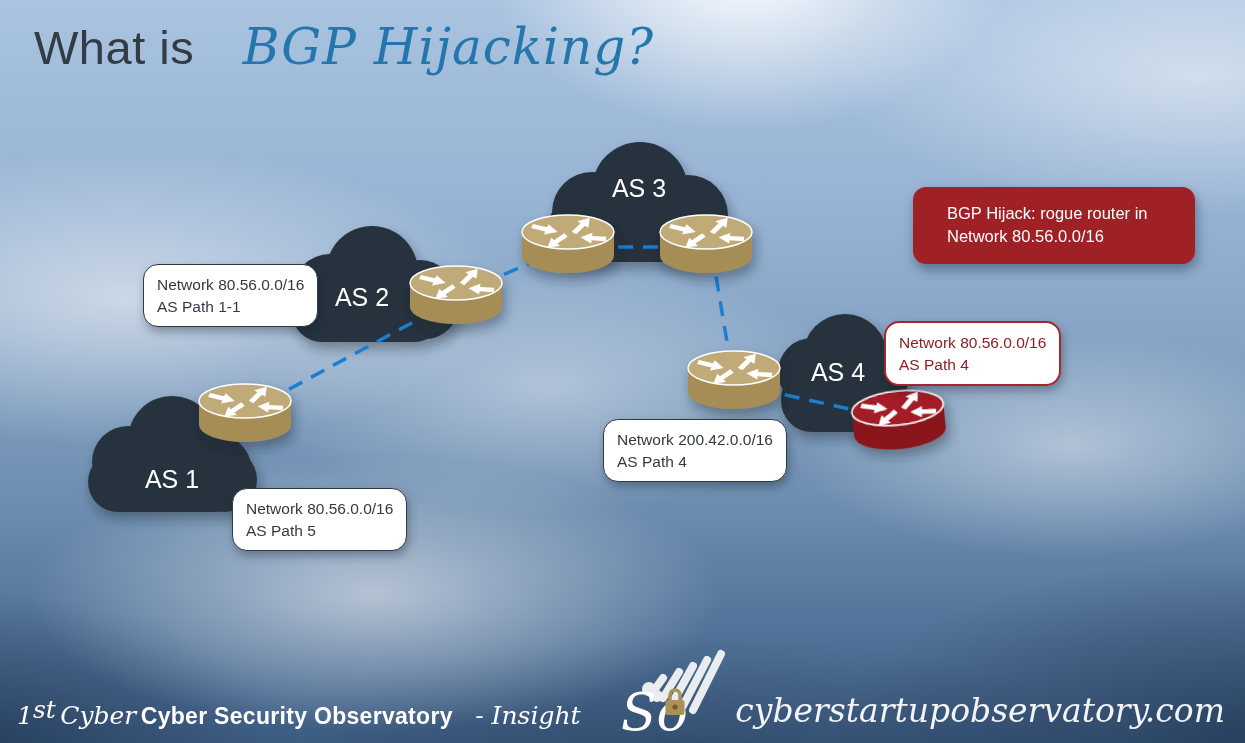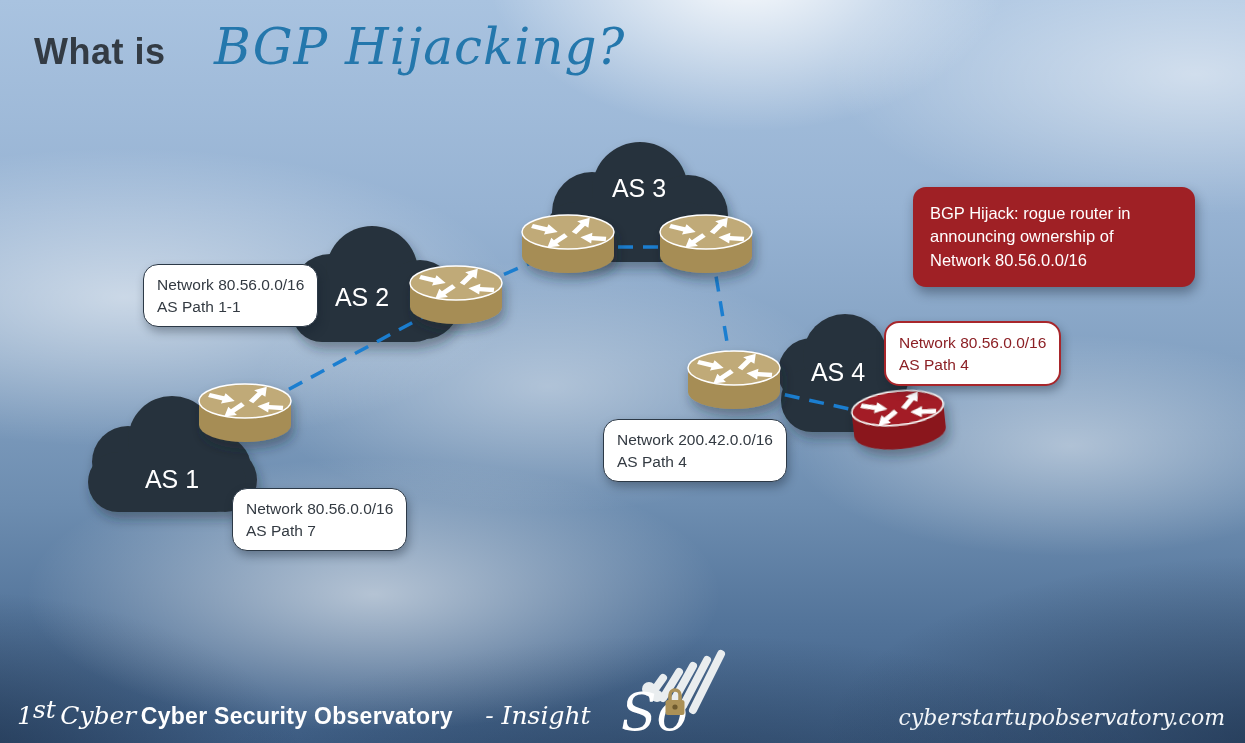--- a/index.html
+++ b/index.html
@@ -15,21 +15,21 @@
       radial-gradient(ellipse 430px 170px at 86% 60%, rgba(255,255,255,.42), rgba(255,255,255,0) 65%),
       radial-gradient(ellipse 620px 260px at 102% 100%, rgba(20,36,58,.55), rgba(20,36,58,0) 72%),
       radial-gradient(ellipse 520px 240px at -5% 102%, rgba(18,34,56,.6), rgba(18,34,56,0) 70%),
       radial-gradient(ellipse 700px 240px at 55% 108%, rgba(26,44,66,.5), rgba(26,44,66,0) 70%),
       linear-gradient(180deg, #a9c3e0 0%, #97b3d3 28%, #84a2c3 48%, #6d8db0 68%, #53749a 84%, #3f5f86 100%);
   }
   svg text { font-family:"Liberation Sans", sans-serif; }
 
   
   .title { position:absolute; left:34px; top:18px; white-space:nowrap; }
-  .title .plain { font-size:36px; font-weight:bold; color:#333b44; letter-spacing:.5px; }
+  .title .plain { font-size:47px; font-weight:normal; color:#333b44; letter-spacing:.5px; }
   .title .accent { font-size:50px; color:#2477ac; font-family:"DejaVu Serif", serif; font-style:italic; letter-spacing:1px;margin-left:44px; }
 
   
   .diagram { position:absolute; left:0; top:0; }
   .cloud { fill:#28333c; }
   .cloud-label { fill:#ffffff; font-size:25px; }
   .link { stroke:#1b7ed0; stroke-width:3.5; stroke-dasharray:15 10; fill:none; }
   .router.tan  { --top:#c0aa78; --side:#a68d55; }
   .router.rogue{ --top:#a31f25; --side:#8a151b; }
   .rtop  { fill:var(--top); stroke:#ffffff; stroke-width:1.4; }
@@ -39,32 +39,32 @@
   .netbox {
     position:absolute; background:#ffffff; border:1.5px solid #2c3947; border-radius:15px;
     padding:9px 13px; font-size:15.5px; color:#333a42; line-height:1.4; white-space:nowrap;
     box-shadow:2px 5px 10px rgba(18,30,44,.35);
   }
   .netbox.alert { border:2px solid #a8262b; color:#8c2025; }
 
   .callout {
     position:absolute; left:913px; top:187px; width:282px;
     background:#9f2025; border-radius:13px; color:#ffffff;
-    padding:15px 17px; font-size:16.5px; line-height:1.42;
+    padding:15px 34px; font-size:16.5px; line-height:1.42;
     box-shadow:2px 6px 12px rgba(18,30,44,.4);
   }
 
   
   .script { font-family:"DejaVu Serif", serif; font-style:italic; }
   .footer-left { position:absolute; left:17px; bottom:13px; color:#ffffff; white-space:nowrap; }
   .footer-left .script { font-size:25px; }
   .footer-left sup { font-size:14px; vertical-align:super; }
   .footer-left .brand { font-size:23px; font-weight:bold; letter-spacing:.3px; }
-  .footer-left .tagline { margin-left:28px; }
-  .footer-right { position:absolute; right:20px; bottom:13px; color:#f2f5f8; font-size:22px; white-space:nowrap;margin-top:12px; }
+  .footer-left .tagline { margin-left:18px; }
+  .footer-right { position:absolute; right:20px; bottom:13px; color:#f2f5f8; font-size:33px; white-space:nowrap;margin-top:12px; }
   .logo { position:absolute; left:613px; top:626px; }
 </style>
 </head>
 <body>
 
 <div class="canvas">
 
   <svg class="diagram" width="1245" height="743" viewBox="0 0 1245 743">
     <defs>
       <filter id="softShadow" x="-40%" y="-40%" width="190%" height="220%">
@@ -131,34 +131,33 @@
     <use href="#router" class="router tan" transform="translate(734,382)" filter="url(#softShadow)"></use>
     <use href="#router" class="router rogue" transform="translate(899,422) rotate(-6)" filter="url(#softShadow)"></use>
   </svg>
 
   <div class="netbox" style="left:143px; top:264px;">
     <div>Network 80.56.0.0/16</div>
     <div>AS Path 1-1</div>
   </div>
   <div class="netbox" style="left:232px; top:488px;">
     <div>Network 80.56.0.0/16</div>
-    <div>AS Path 7</div>
+    <div>AS Path 5</div>
   </div>
   <div class="netbox" style="left:603px; top:419px;">
     <div>Network 200.42.0.0/16</div>
     <div>AS Path 4</div>
   </div>
   <div class="netbox alert" style="left:884px; top:321px;">
     <div>Network 80.56.0.0/16</div>
     <div>AS Path 4</div>
   </div>
 
   <div class="callout">
     <div>BGP Hijack: rogue router in</div>
-    <div>announcing ownership of</div>
     <div>Network 80.56.0.0/16</div>
   </div>
 
   <div class="title">
     <span class="plain">What is</span>
     <span class="accent">BGP Hijacking?</span>
   </div>
 
   <svg class="logo" width="125" height="115" viewBox="0 0 125 115">
     <g stroke="#e9edef" stroke-width="8" stroke-linecap="round">

